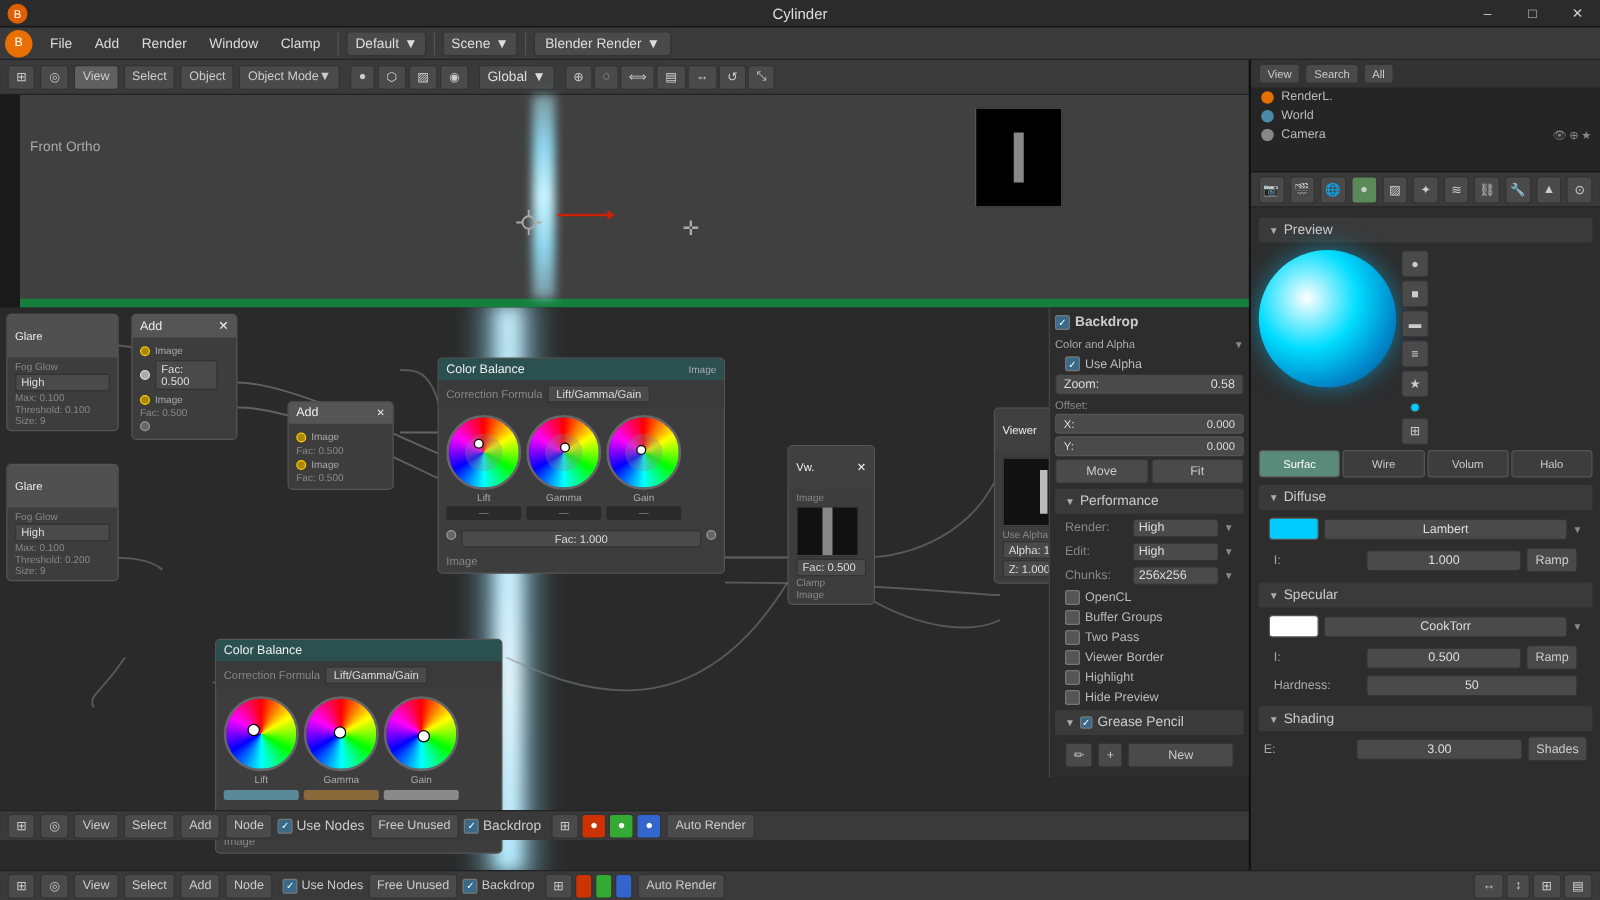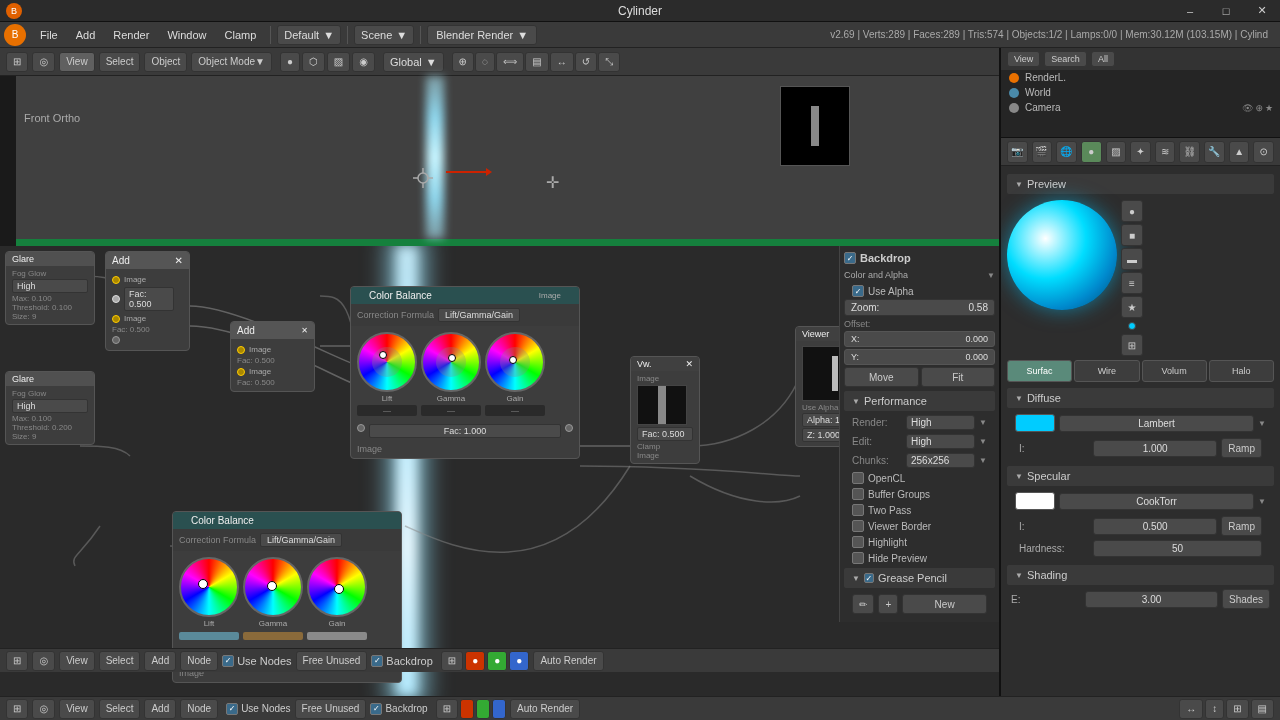--- a/index.html
+++ b/index.html
@@ -242,21 +242,21 @@
 
     
     .color-wheel-node {
       position: absolute;
       background: #3d3d3d;
       border: 1px solid #555;
       border-radius: 4px;
     }
     .color-wheel-header {
       background: #2a5050;
-      padding: 3px 18px;
+      padding: 3px 6px;
       border-radius: 3px 3px 0 0;
       font-size: 10px;
       color: #eee;
       cursor: grab;
     }
     .color-wheels-row {
       display: flex;
       gap: 4px;
       padding: 6px;
     }
@@ -572,21 +572,21 @@
     
     .small-node {
       position: absolute;
       background: #3d3d3d;
       border: 1px solid #555;
       border-radius: 4px;
       min-width: 70px;
     }
     .small-node-header {
       background: #505050;
-      padding: 2px 6px;
+      padding: 12px 6px;
       border-radius: 3px 3px 0 0;
       font-size: 9px;
       color: #eee;
     }
     .small-node-body {
       padding: 3px 6px;
       font-size: 9px;
     }
     .input-field-small {
       background: #4a4a4a;
@@ -683,21 +683,20 @@
   <div class="header-separator"></div>
   <div class="header-dropdown">
     <span>Scene</span>
     <span>▼</span>
   </div>
   <div class="header-separator"></div>
   <div class="render-engine-btn">
     <span>Blender Render</span>
     <span style="margin-left:4px">▼</span>
   </div>
-  <div class="status-bar-top">v2.69 | Verts:289 | Faces:289 | Tris:574 | Objects:1/2 | Lamps:0/0 | Mem:30.12M (103.15M) | Cylind</div>
 </div>
 
 <div id="main-layout">
 
   <div id="viewport">
 
     <div id="viewport-toolbar">
       <div class="vp-btn">⊞</div>
       <div class="vp-btn">◎</div>
       <div class="vp-btn active">View</div>

